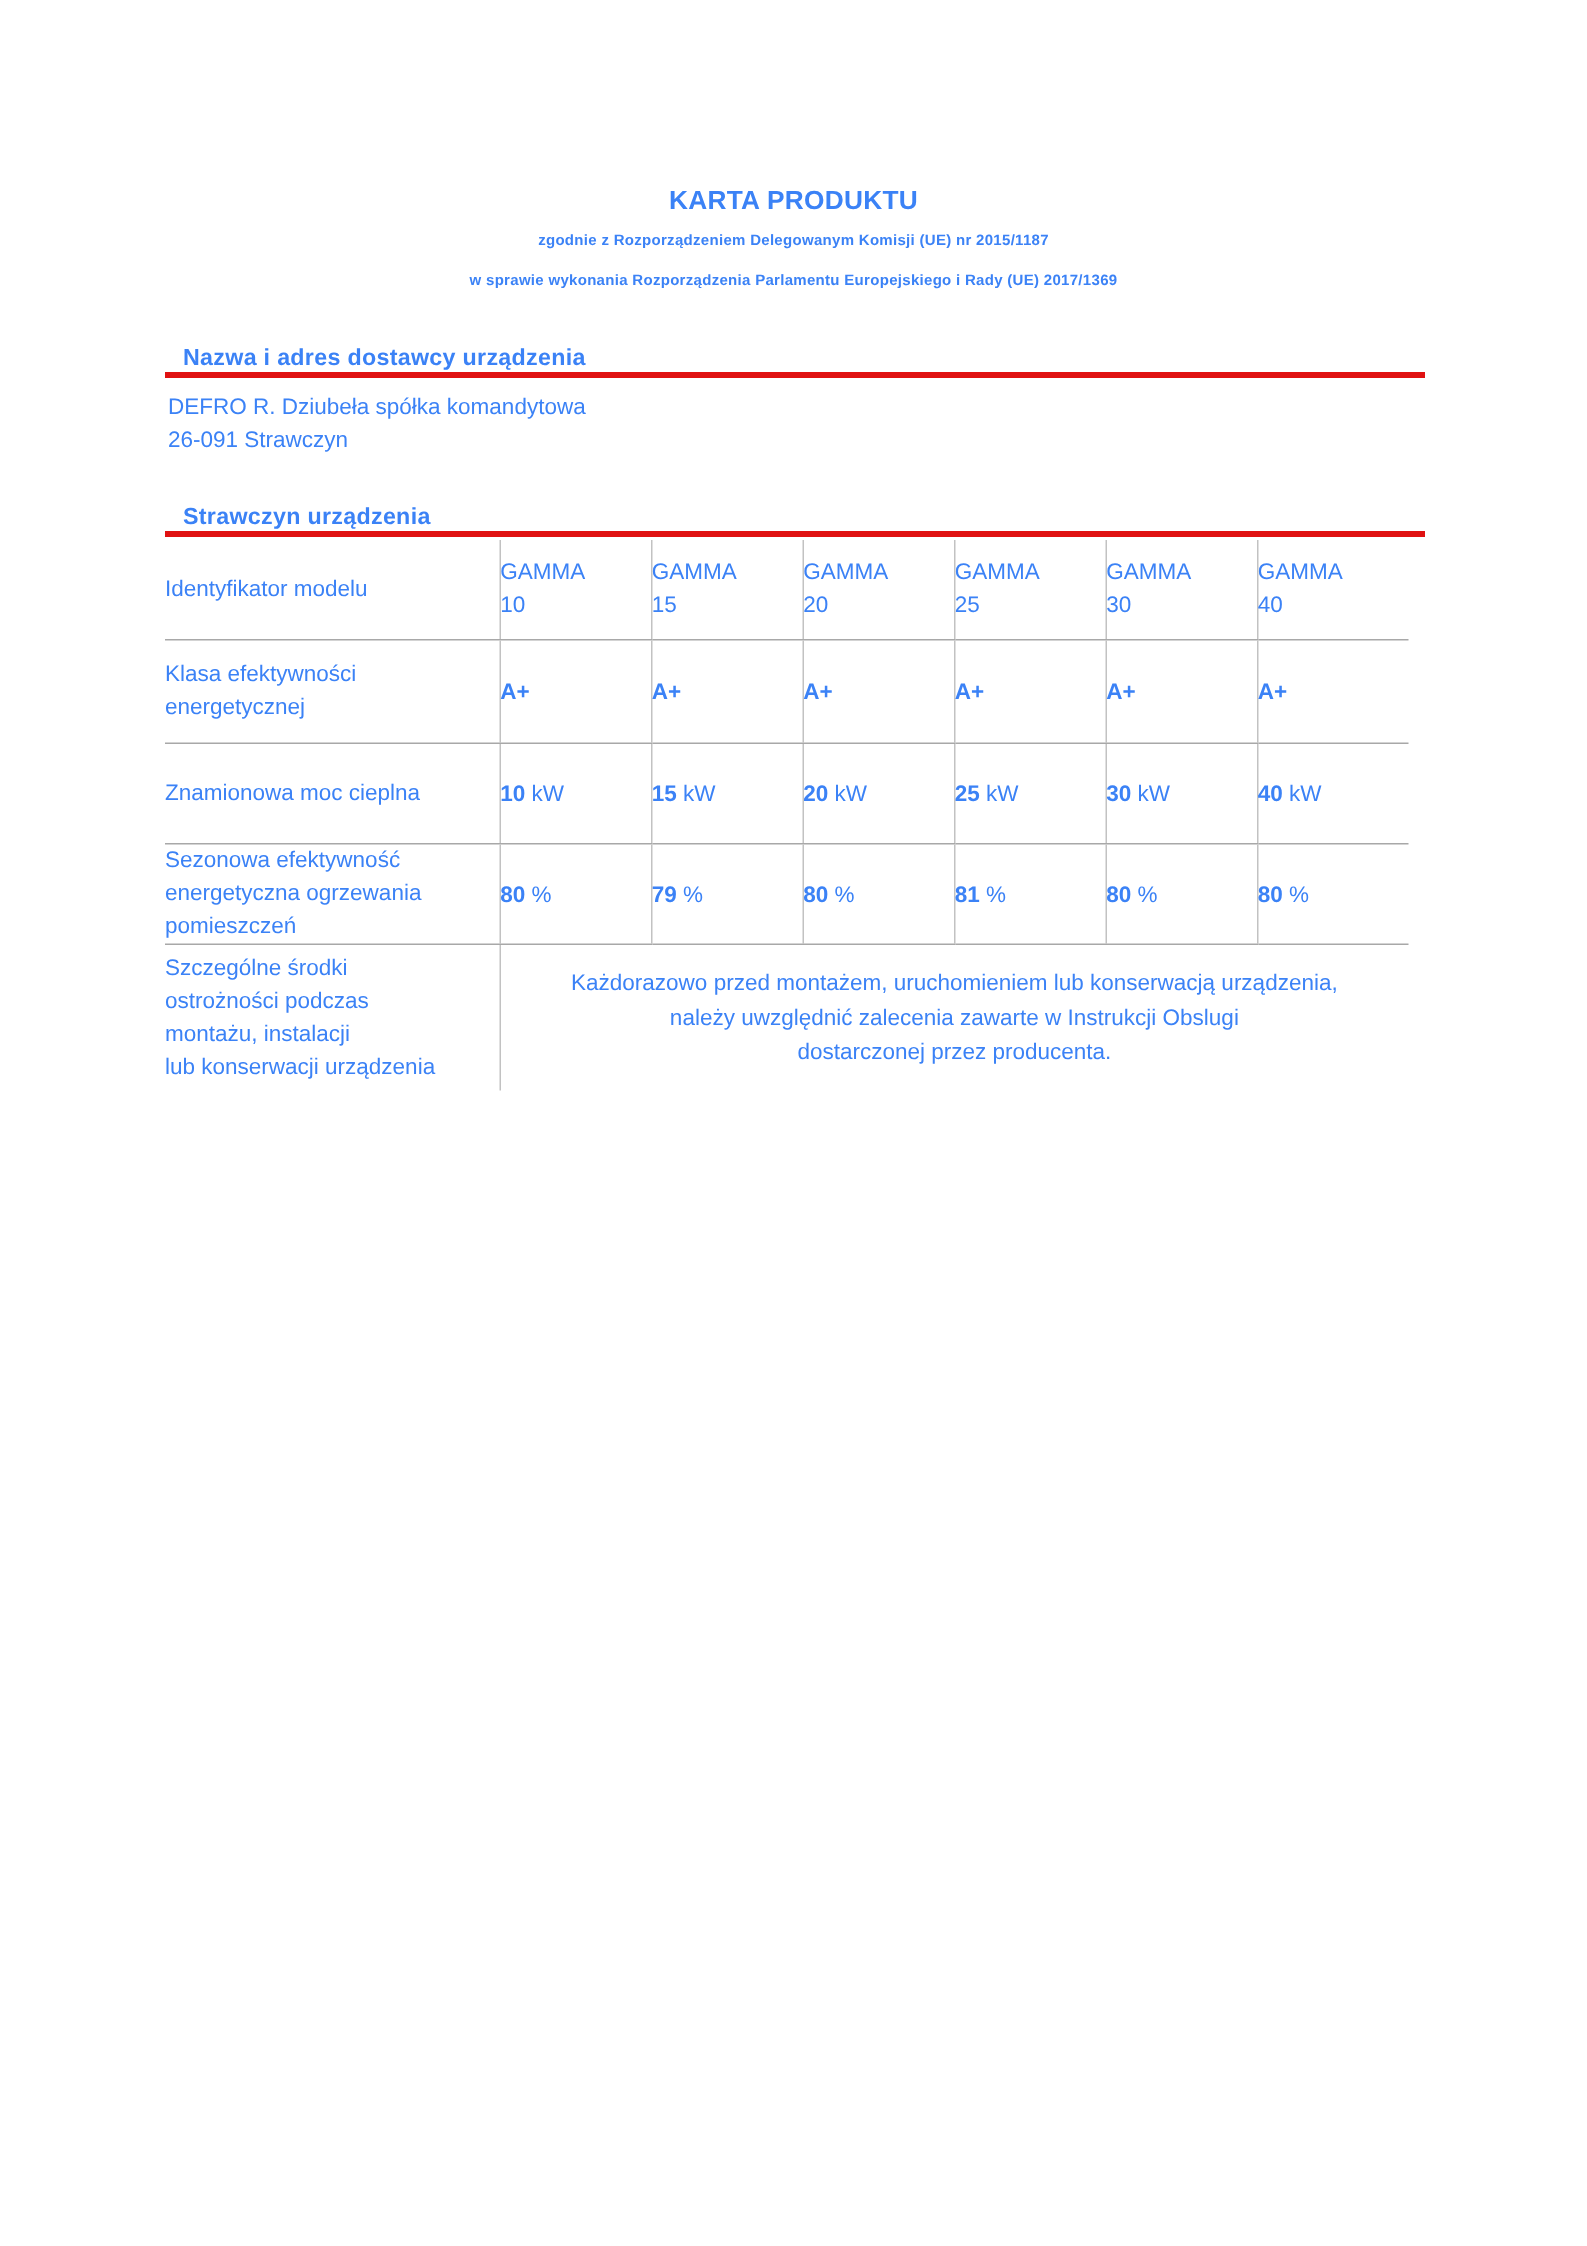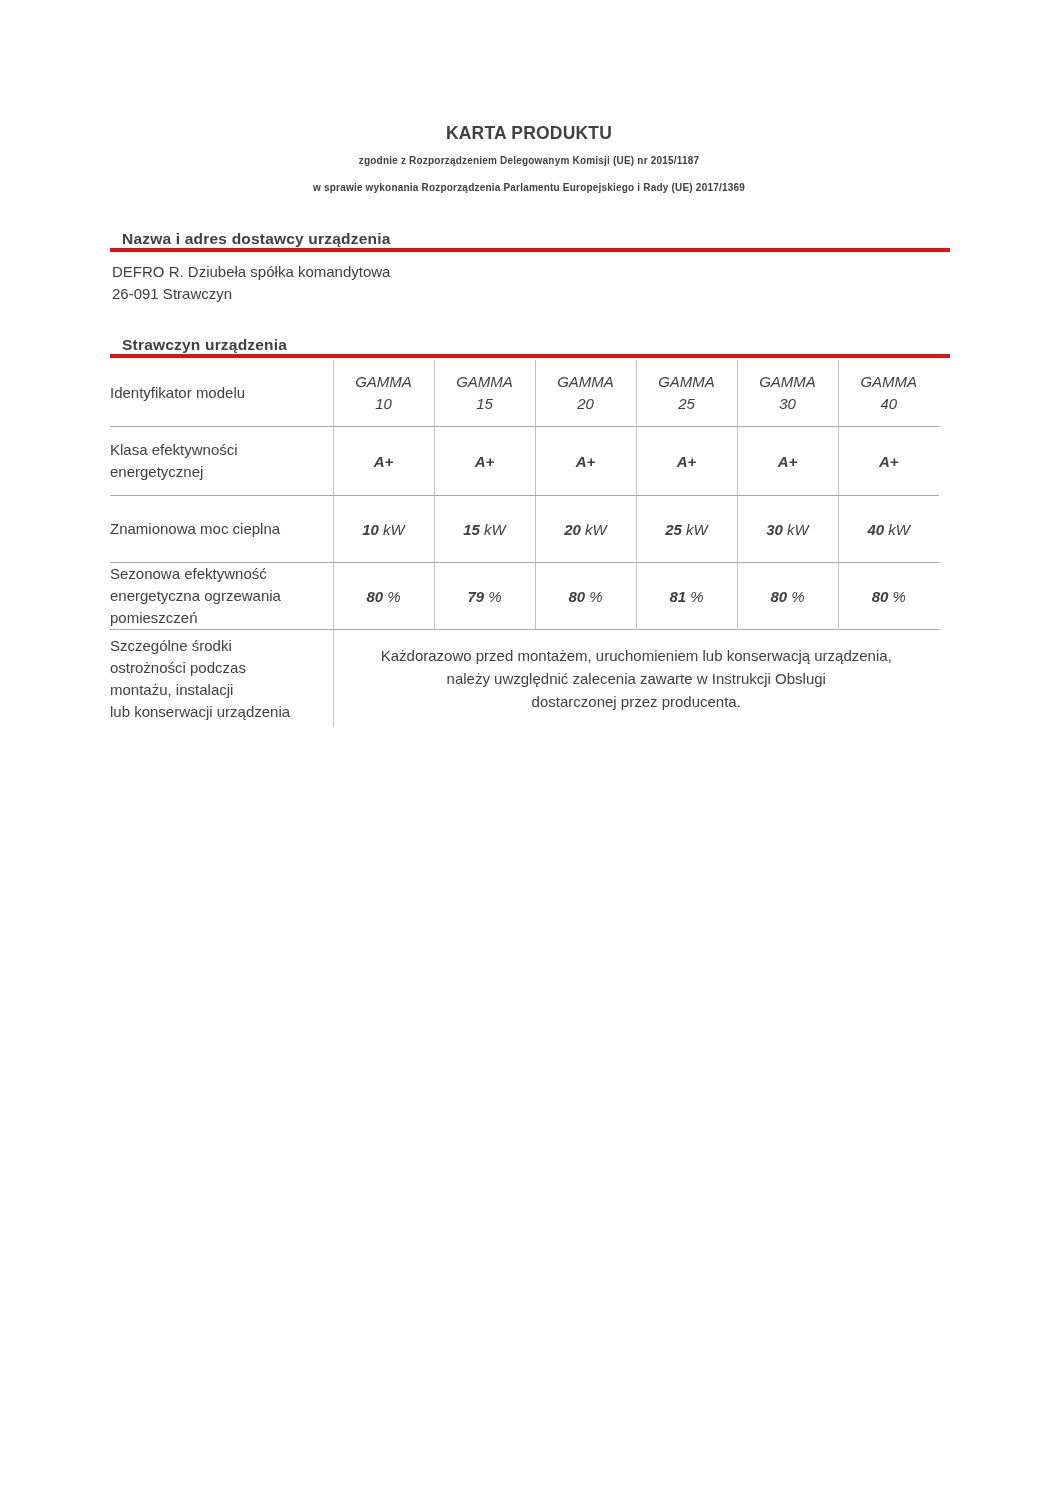--- a/index.html
+++ b/index.html
@@ -7,21 +7,21 @@
     margin: 0;
     padding: 0;
     background: #ffffff;
   }
   .page {
     position: relative;
     width: 1058px;
     height: 1497px;
     margin: 0 auto;
     background: #ffffff;
-    color: #404040;
+    color: #3b82f6;
     font-family: "Liberation Sans", "DejaVu Sans", sans-serif;
     overflow: hidden;
   }
 
   
   .title-block {
     margin-top: 120px;
     text-align: center;
     font-weight: bold;
     letter-spacing: 0.2px;
@@ -78,23 +78,21 @@
     padding: 0;
     vertical-align: middle;
   }
   td.label-cell {
     padding-left: 12px;
     line-height: 22px;
     text-align: left;
   }
   td.data-cell {
     border-left: 1px solid #c2c2c2;
-    text-align: center;
     line-height: 21px;
-    font-style: italic;
   }
   tr.bordered td {
     border-bottom: 1px solid #a8a8a8;
   }
   tr.r-models   td { height: 66px; }
   tr.r-class    td { height: 68px; }
   tr.r-power    td { height: 66px; }
   tr.r-index    td { height: 66px; }
   tr.r-seasonal td { height: 63px; }
   tr.r-notes    td { height: 97px; }

